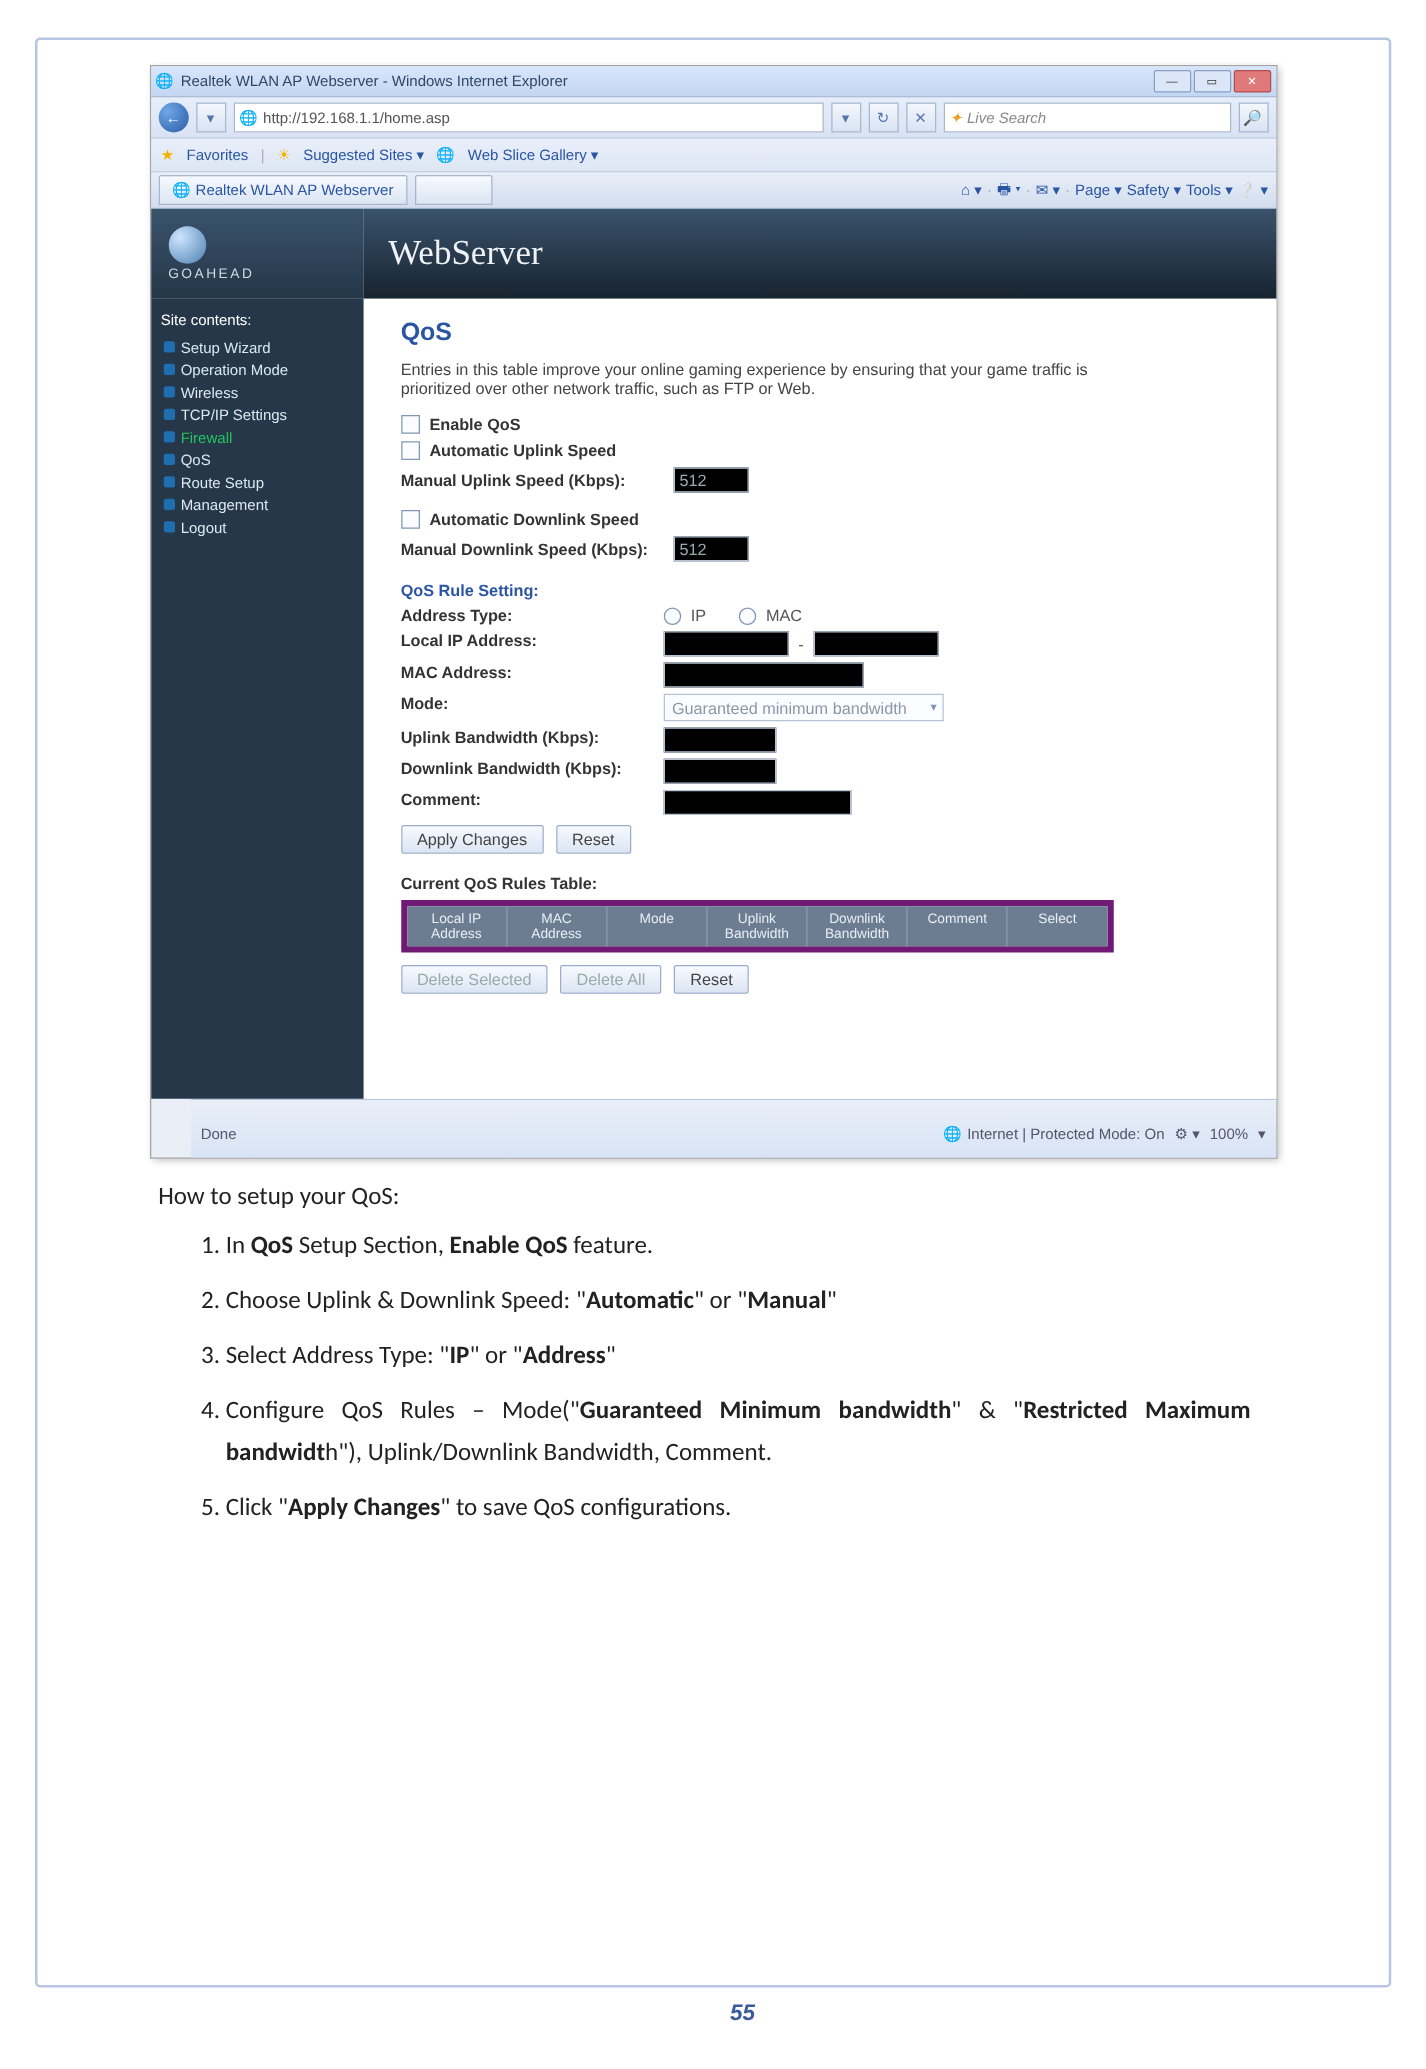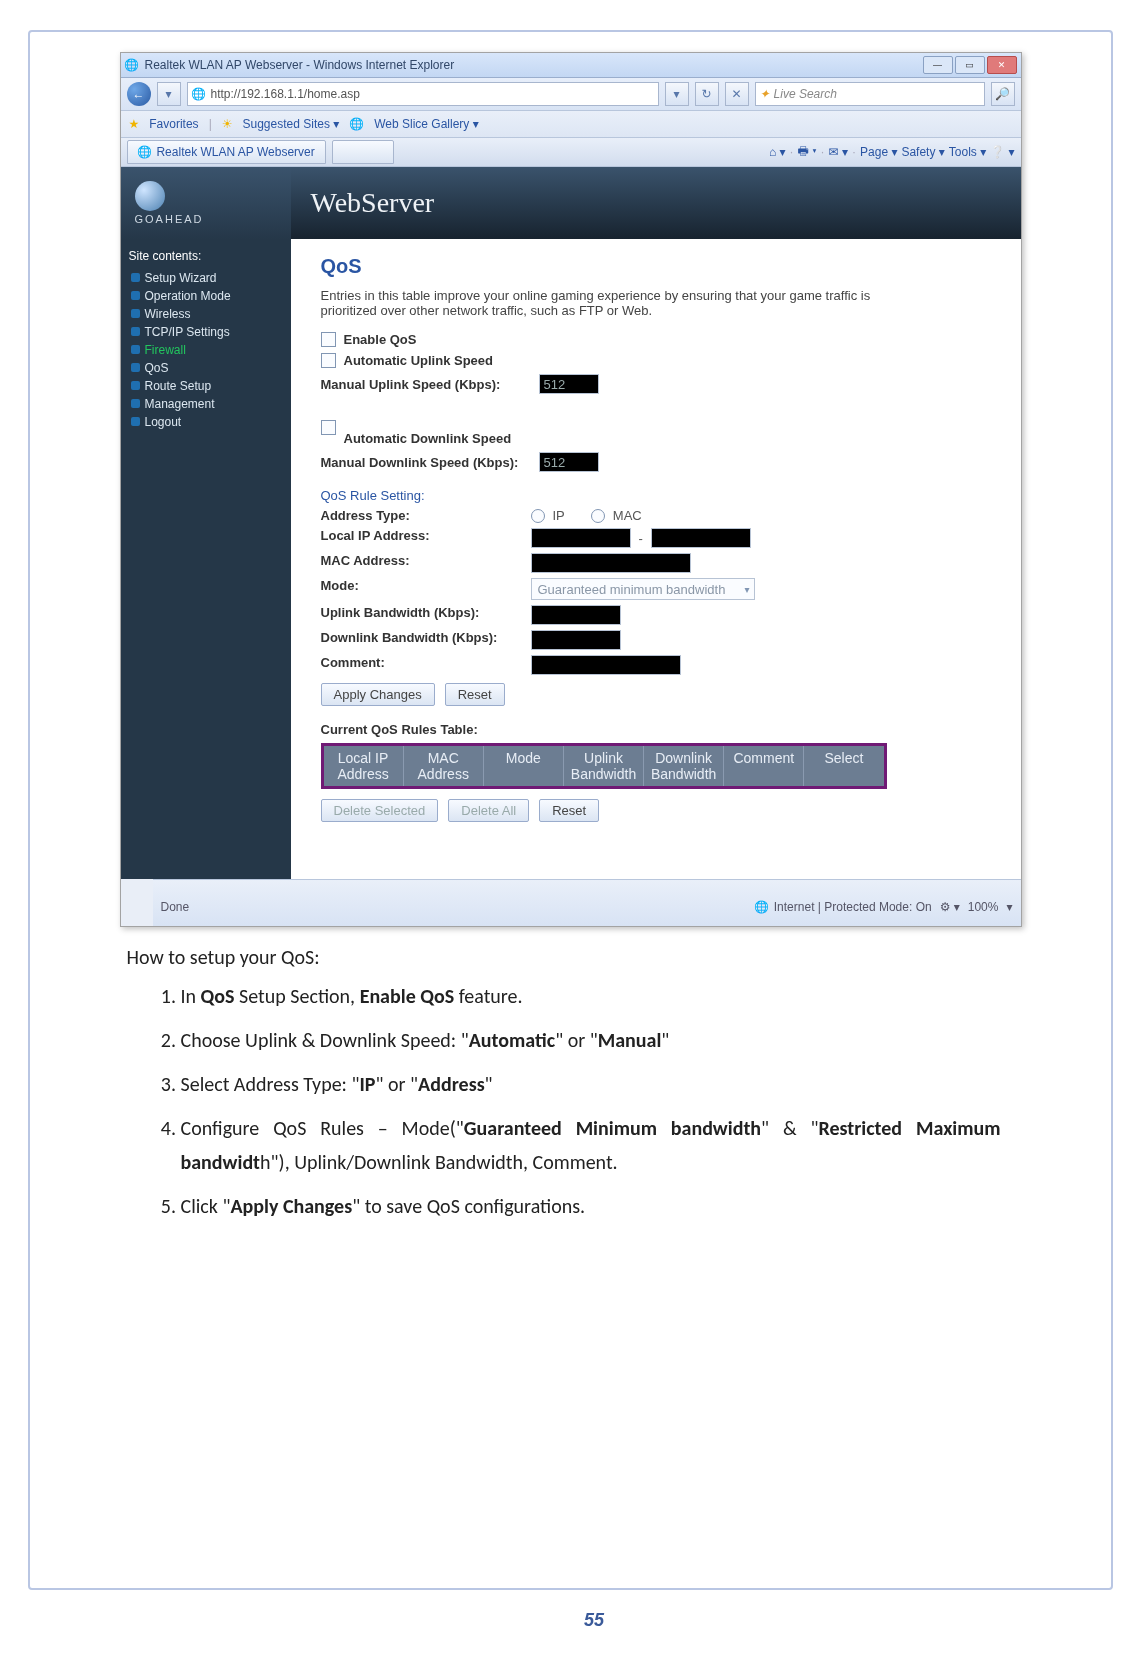--- a/index.html
+++ b/index.html
@@ -225,21 +225,21 @@
     min-width: 50px;
     display: inline-flex;
     align-items: center;
   }
   .chk {
     width:13px; height:13px;
     border:1px solid #8196b3;
     display:inline-block;
     background:#fafcff;
   }
-  .section-title { color:#2a55a3; font-weight:normal; margin-top:16px; }
+  .section-title { color:#2a55a3; font-weight:bold; margin-top:16px; }
   .row2col { display:flex; margin:5px 0; }
   .row2col .k { width: 210px; font-weight:bold; }
   .row2col .v { display:flex; align-items:center; gap:8px; color:#555;}
   .radio {
     width:12px; height:12px; border:1px solid #8196b3; border-radius:50%;
     display:inline-block; background:#fafcff;
   }
   .selectbox {
     height:20px; border:1px solid #b7c3d4; background:#fafcff;
     padding:0 16px 0 6px; color:#8a97a7; position:relative;
@@ -252,23 +252,23 @@
     border:1px solid #9aaccc;
     background: linear-gradient(#f7faff,#dbe5f3);
     padding: 3px 12px;
     border-radius: 2px;
     color:#444;
     display:inline-block;
   }
   .btn.dim { color:#9aa; }
   .rules-table {
     margin-top: 6px;
-    border: 3px solid #701a75;
+    border: 5px solid #701a75;
     width: 560px;
-    font-size: 14px;
+    font-size: 11px;
   }
   .rules-table .thead {
     display:flex;
     background: #6c7d92;
     color: #e7edf5;
   }
   .rules-table .th {
     padding: 4px 6px;
     border-right: 1px solid #8a9ab0;
     text-align:center;
@@ -306,21 +306,21 @@
   }
   .instructions li {
     margin: 10px 0;
     line-height: 1.7;
     text-align: justify;
     padding-right: 20px;
   }
   .instructions b { font-weight: bold; }
   .pagenum {
     position: absolute;
-    bottom: 24px;
+    bottom: 34px;
     left: 0; right: 0;
     text-align: center;
     font-style: italic;
     font-weight: bold;
     color: #3a5a9a;
     font-size: 18px;
     padding-left: 47px;
   }
 </style>
 </head>
@@ -425,21 +425,21 @@
             <span class="chk"></span>
             <span class="lbl" style="width:auto;">Automatic Uplink Speed</span>
           </div>
           <div class="formrow">
             <span class="lbl">Manual Uplink Speed (Kbps):</span>
             <span class="inputbox">512</span>
           </div>
 
           <div class="formrow" style="margin-top:14px;">
             <span class="chk"></span>
-            <span class="lbl" style="width:auto;margin-top:23px;">Automatic Downlink Speed</span>
+            <span class="lbl" style="width:auto;">Automatic Downlink Speed</span>
           </div>
           <div class="formrow">
             <span class="lbl">Manual Downlink Speed (Kbps):</span>
             <span class="inputbox">512</span>
           </div>
 
           <div class="section-title">QoS Rule Setting:</div>
 
           <div class="row2col">
             <div class="k">Address Type:</div>

